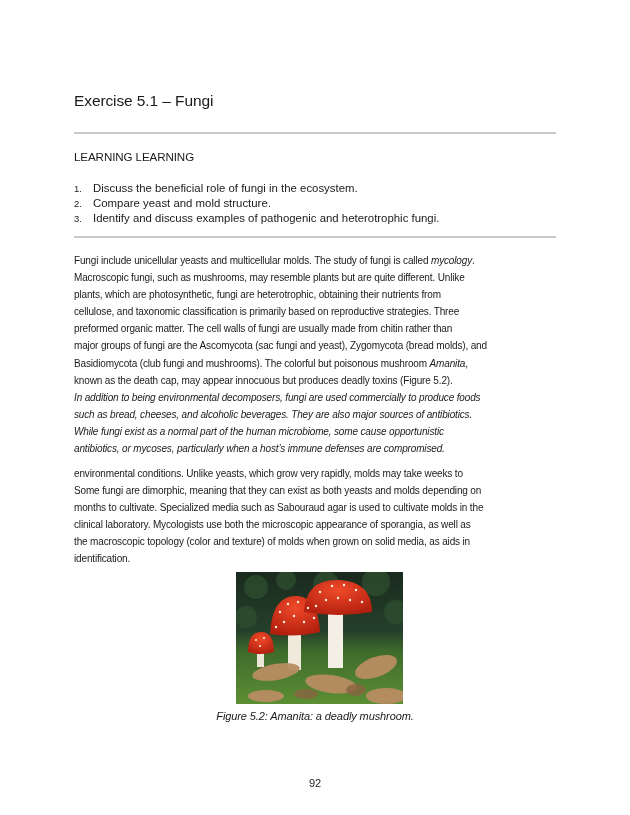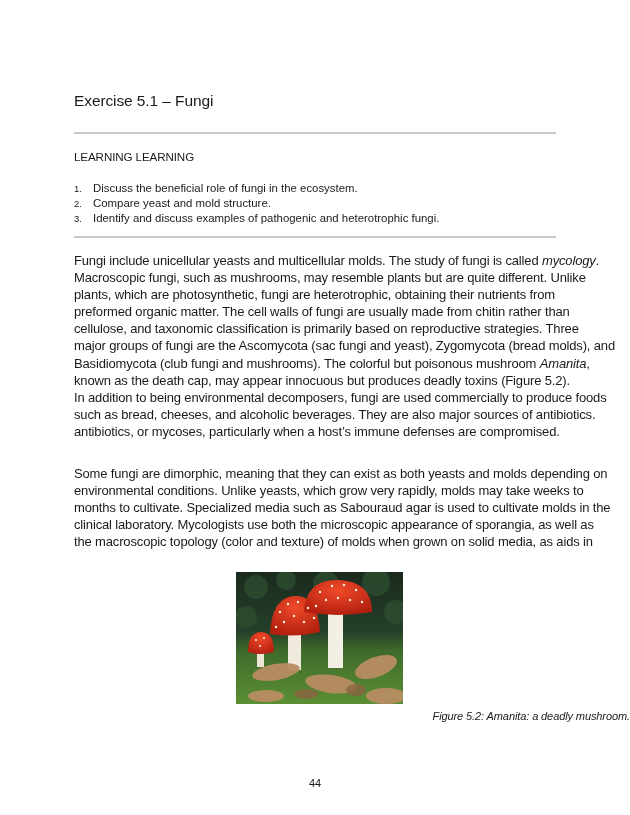--- a/index.html
+++ b/index.html
@@ -7,27 +7,27 @@
          font-family: "Liberation Sans", sans-serif; color: #1a1a1a; }
   .page { position: absolute; left: 0; top: 0; width: 630px; height: 815px; background: #fff; }
   .title { position: absolute; left: 74px; top: 92px; font-size: 15.5px; letter-spacing: -0.1px; color: #1a1a1a; }
   .rule { position: absolute; left: 74px; width: 482px; height: 1.5px; background: #c8c8c8; }
   .rule.r1 { top: 132px; }
   .rule.r2 { top: 236px; }
   .lo-heading { position: absolute; left: 74px; top: 150px; font-size: 11.6px; letter-spacing: -0.1px; }
   .outcomes { position: absolute; left: 74px; top: 181px; margin: 0; padding: 0; list-style: none; font-size: 11.4px; line-height: 15.2px; }
   .outcomes li { position: relative; padding-left: 19px; white-space: nowrap; }
   .outcomes .num { position: absolute; left: 0; top: 0; font-size: 9.5px; }
-  .para { position: absolute; left: 74px; width: 484px; font-size: 13px; line-height: 17.1px; margin: 0; letter-spacing: -0.15px; }
+  .para { position: absolute; left: 74px; width: 484px; font-size: 10px; line-height: 17.1px; margin: 0; letter-spacing: -0.15px; }
   .para .ln { display: block; white-space: nowrap; }
   .p1 { top: 252px; }
-  .p2 { top: 389px; }
+  .p2 { top: 389px; font-style: italic; }
   .p3 { top: 465px; }
   .figure { position: absolute; left: 236px; top: 572px; width: 167px; height: 132px; overflow: hidden; }
-  .caption { position: absolute; left: 0; width: 630px; top: 710px; text-align: right; font-size: 11px; font-style: italic; letter-spacing: -0.1px; }
+  .caption { position: absolute; left: 0; width: 630px; top: 710px; text-align: center; font-size: 11px; font-style: italic; letter-spacing: -0.1px; }
   .page-num { position: absolute; left: 0; width: 630px; top: 777px; text-align: center; font-size: 11px; }
   i { font-style: italic; }
 </style>
 </head>
 <body>
 
 <div class="page">
 
   <div class="title">Exercise 5.1 – Fungi</div>
 
@@ -49,37 +49,39 @@
       <span>Identify and discuss examples of pathogenic and heterotrophic fungi.</span>
     </li>
   </ol>
 
   <div class="rule r2"></div>
 
   <p class="para p1">
       <span class="ln">Fungi include unicellular yeasts and multicellular molds. The study of fungi is called <i>mycology</i>.</span>
       <span class="ln">Macroscopic fungi, such as mushrooms, may resemble plants but are quite different. Unlike</span>
       <span class="ln">plants, which are photosynthetic, fungi are heterotrophic, obtaining their nutrients from</span>
+      <span class="ln">cellulose, and taxonomic classification is primarily based on reproductive strategies. Three</span>
       <span class="ln">preformed organic matter. The cell walls of fungi are usually made from chitin rather than</span>
-      <span class="ln">cellulose, and taxonomic classification is primarily based on reproductive strategies. Three</span>
       <span class="ln">major groups of fungi are the Ascomycota (sac fungi and yeast), Zygomycota (bread molds), and</span>
       <span class="ln">Basidiomycota (club fungi and mushrooms). The colorful but poisonous mushroom <i>Amanita</i>,</span>
       <span class="ln">known as the death cap, may appear innocuous but produces deadly toxins (Figure 5.2).</span>
     </p>
   <p class="para p2">
       <span class="ln">In addition to being environmental decomposers, fungi are used commercially to produce foods</span>
       <span class="ln">such as bread, cheeses, and alcoholic beverages. They are also major sources of antibiotics.</span>
+      <span class="ln">While fungi exist as a normal part of the human microbiome, some cause opportunistic</span>
       <span class="ln">antibiotics, or mycoses, particularly when a host’s immune defenses are compromised.</span>
     </p>
   <p class="para p3">
+      <span class="ln">environmental conditions. Unlike yeasts, which grow very rapidly, molds may take weeks to</span>
       <span class="ln">Some fungi are dimorphic, meaning that they can exist as both yeasts and molds depending on</span>
-      <span class="ln">environmental conditions. Unlike yeasts, which grow very rapidly, molds may take weeks to</span>
       <span class="ln">months to cultivate. Specialized media such as Sabouraud agar is used to cultivate molds in the</span>
       <span class="ln">clinical laboratory. Mycologists use both the microscopic appearance of sporangia, as well as</span>
       <span class="ln">the macroscopic topology (color and texture) of molds when grown on solid media, as aids in</span>
+      <span class="ln">identification.</span>
     </p>
 
   <div class="figure">
     <svg width="167" height="132" viewBox="0 0 167 132">
       <defs>
         <linearGradient id="bg" x1="0" y1="0" x2="0" y2="1">
           <stop offset="0" stop-color="#1a2a1e"></stop>
           <stop offset="0.45" stop-color="#25402a"></stop>
           <stop offset="0.6" stop-color="#3f6b2b"></stop>
           <stop offset="1" stop-color="#5c8f34"></stop>
@@ -139,14 +141,14 @@
       </g>
       <g fill="#8a6440" opacity="0.8">
         <ellipse cx="120" cy="118" rx="10" ry="6"></ellipse>
         <ellipse cx="70" cy="122" rx="12" ry="5"></ellipse>
       </g>
     </svg>
   </div>
 
   <div class="caption">Figure 5.2: Amanita: a deadly mushroom.</div>
 
-  <div class="page-num">44</div>
+  <div class="page-num">92</div>
 </div>
 
 </body></html>

